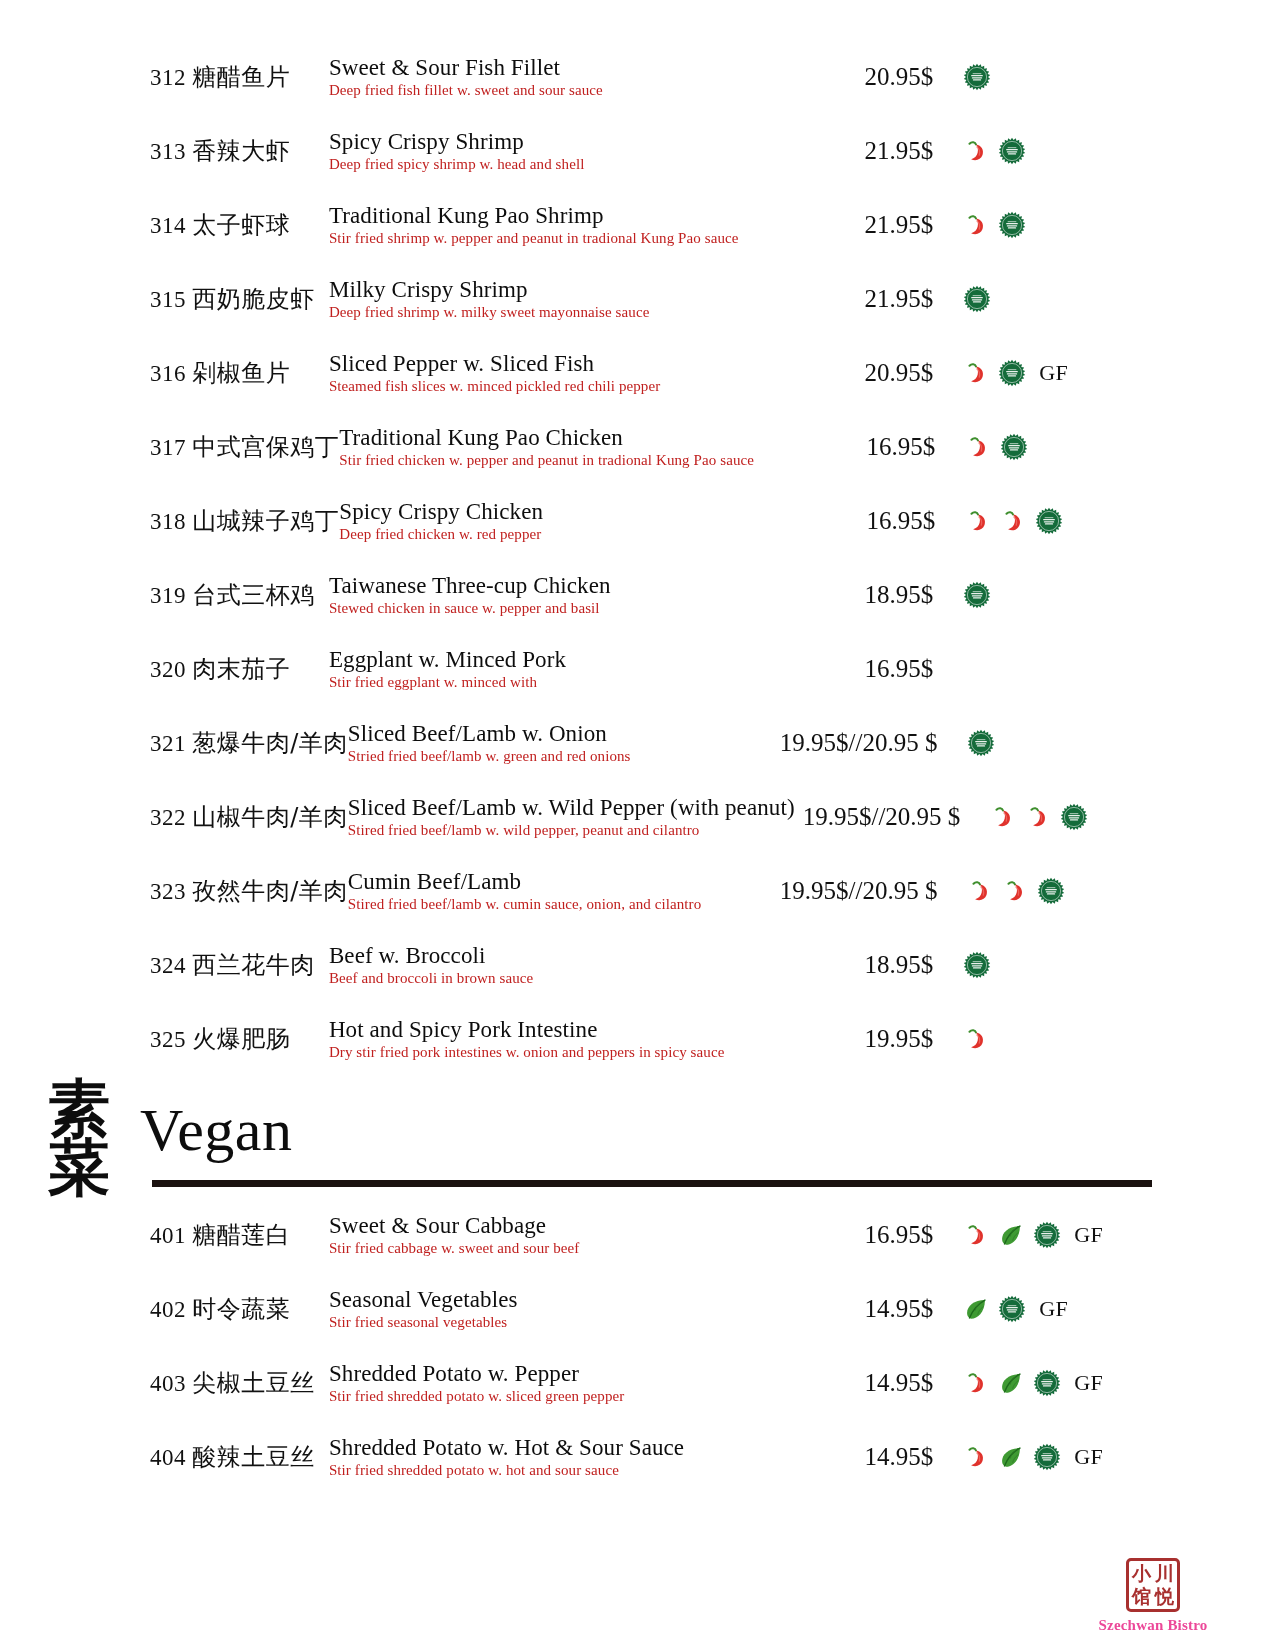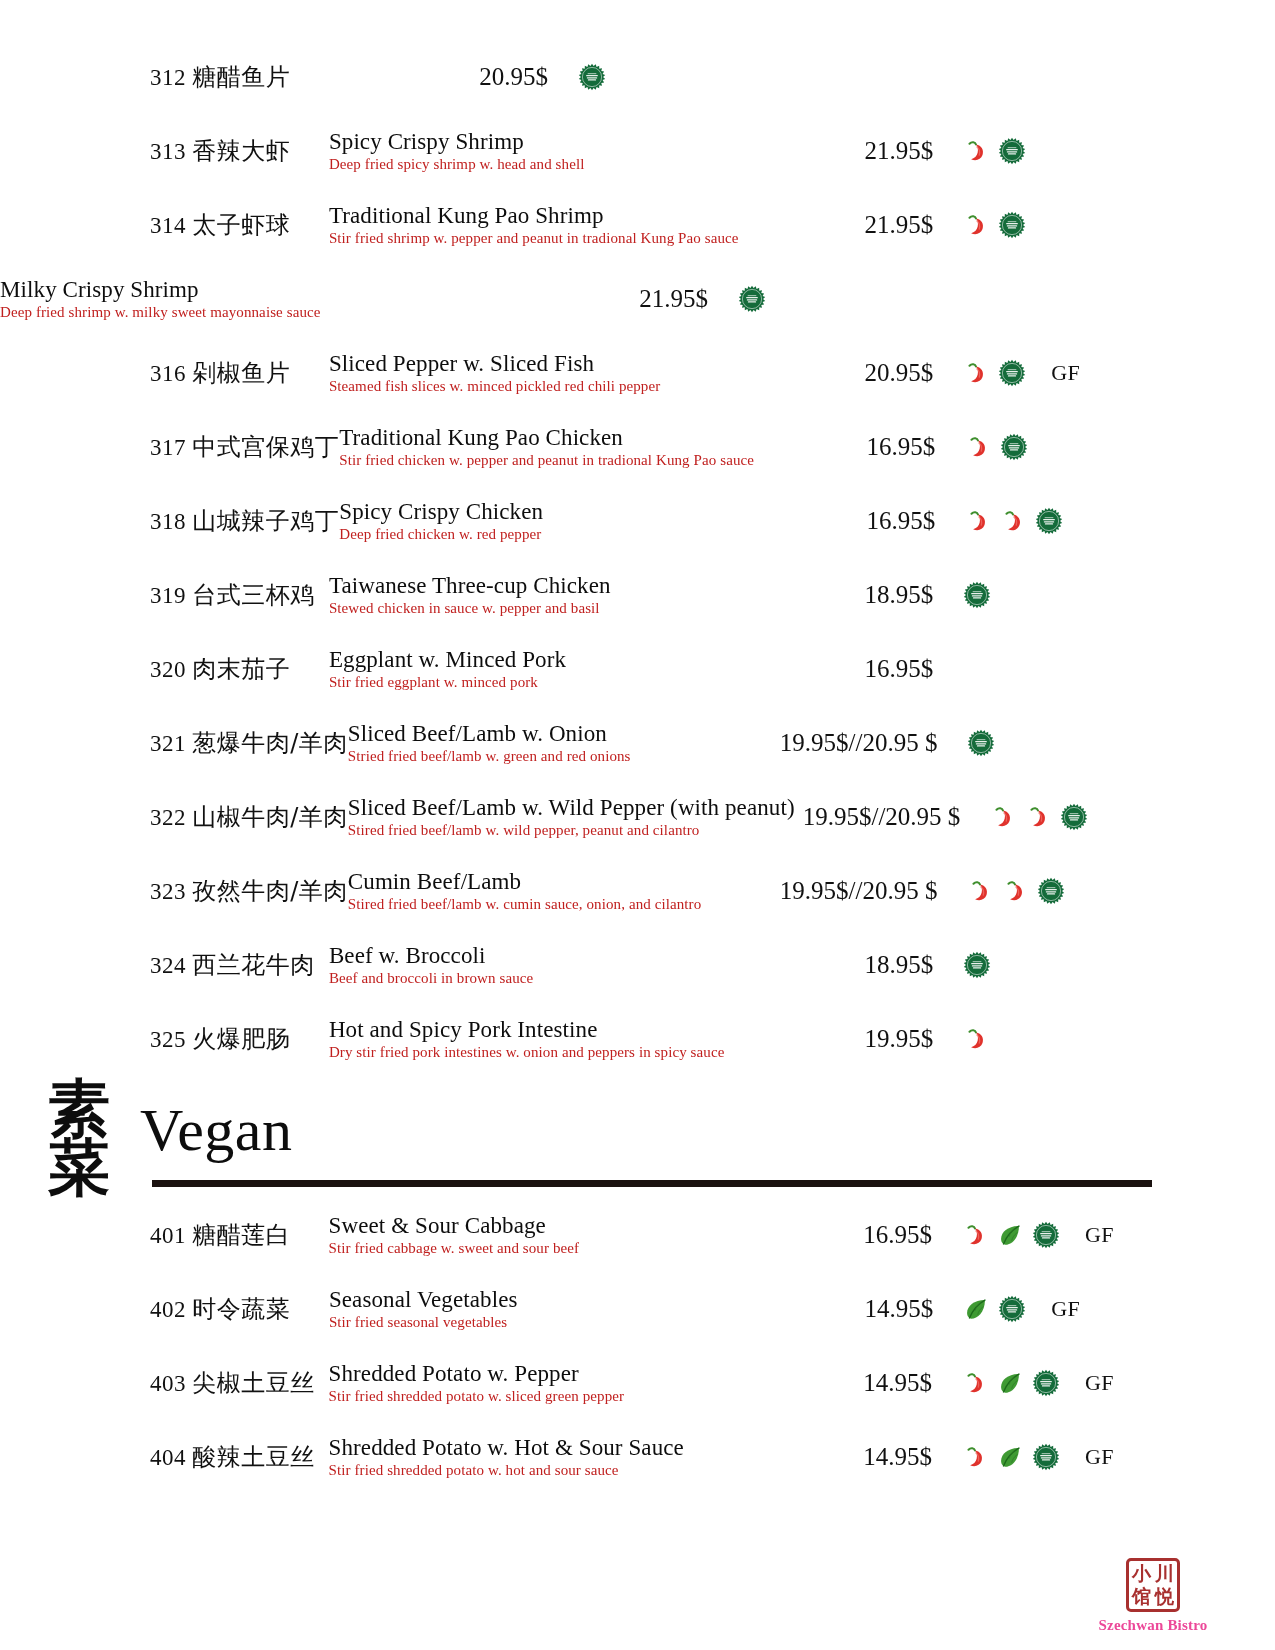--- a/index.html
+++ b/index.html
@@ -76,21 +76,21 @@
 
   .chili-icon { width: 26px; height: 26px; }
   .leaf-icon  { width: 26px; height: 26px; }
   .seal-icon  { width: 28px; height: 28px; }
 
   .gf-label {
     font-size: 22px;
     color: #111111;
     font-family: "Liberation Serif", serif;
     letter-spacing: 0.5px;
-    margin-left: 16px;
+    margin-left: 4px;
   }
 
   
   .section {
     position: relative;
     margin-top: 12px;
     height: 110px;
   }
   .section-cn {
     position: absolute;
@@ -156,20 +156,24 @@
     letter-spacing: 0.2px;
   }
 </style>
 </head>
 <body>
 
 <div class="page">
   <div id="content">
       <div class="menu-row">
         <div class="col-code"><span class="num">312</span> <span class="cn">糖醋鱼片</span></div>
+        <div class="col-name">
+          <div class="name-en">Sweet &amp; Sour Fish Fillet</div>
+          <div class="name-desc">Deep fried fish fillet w. sweet and sour sauce</div>
+        </div>
         <div class="col-price">20.95$</div>
         <div class="col-icons">
           <svg class="icon seal-icon" viewBox="0 0 32 32">
             <polygon points="16.00,0.80 17.79,3.53 20.28,1.42 21.23,4.54 24.22,3.21 24.25,6.48 27.49,6.05 26.60,9.19 29.83,9.69 28.09,12.45 31.05,13.84 28.60,16.00 31.05,18.16 28.09,19.55 29.83,22.31 26.60,22.81 27.49,25.95 24.25,25.52 24.22,28.79 21.23,27.46 20.28,30.58 17.79,28.47 16.00,31.20 14.21,28.47 11.72,30.58 10.77,27.46 7.78,28.79 7.75,25.52 4.51,25.95 5.40,22.81 2.17,22.31 3.91,19.55 0.95,18.16 3.40,16.00 0.95,13.84 3.91,12.45 2.17,9.69 5.40,9.19 4.51,6.05 7.75,6.48 7.78,3.21 10.77,4.54 11.72,1.42 14.21,3.53" fill="#146b3a"></polygon>
             <circle cx="16" cy="16" r="11" fill="none" stroke="#ffffff" stroke-width="0.8" opacity="0.75"></circle>
             <path d="M10 14.5 h12 M10.8 17 h10.4 M12 19.3 h8" stroke="#ffffff" stroke-width="1.5" stroke-linecap="round" opacity="0.9"></path>
             <path d="M11.5 12.2 h9" stroke="#ffffff" stroke-width="1.1" stroke-linecap="round" opacity="0.7"></path>
           </svg>
         </div>
       </div>
@@ -209,20 +213,21 @@
           </svg>
           <svg class="icon seal-icon" viewBox="0 0 32 32">
             <polygon points="16.00,0.80 17.79,3.53 20.28,1.42 21.23,4.54 24.22,3.21 24.25,6.48 27.49,6.05 26.60,9.19 29.83,9.69 28.09,12.45 31.05,13.84 28.60,16.00 31.05,18.16 28.09,19.55 29.83,22.31 26.60,22.81 27.49,25.95 24.25,25.52 24.22,28.79 21.23,27.46 20.28,30.58 17.79,28.47 16.00,31.20 14.21,28.47 11.72,30.58 10.77,27.46 7.78,28.79 7.75,25.52 4.51,25.95 5.40,22.81 2.17,22.31 3.91,19.55 0.95,18.16 3.40,16.00 0.95,13.84 3.91,12.45 2.17,9.69 5.40,9.19 4.51,6.05 7.75,6.48 7.78,3.21 10.77,4.54 11.72,1.42 14.21,3.53" fill="#146b3a"></polygon>
             <circle cx="16" cy="16" r="11" fill="none" stroke="#ffffff" stroke-width="0.8" opacity="0.75"></circle>
             <path d="M10 14.5 h12 M10.8 17 h10.4 M12 19.3 h8" stroke="#ffffff" stroke-width="1.5" stroke-linecap="round" opacity="0.9"></path>
             <path d="M11.5 12.2 h9" stroke="#ffffff" stroke-width="1.1" stroke-linecap="round" opacity="0.7"></path>
           </svg>
         </div>
       </div>
       <div class="menu-row">
+        <div class="col-code"><span class="num">315</span> <span class="cn">西奶脆皮虾</span></div>
         <div class="col-name">
           <div class="name-en">Milky Crispy Shrimp</div>
           <div class="name-desc">Deep fried shrimp w. milky sweet mayonnaise sauce</div>
         </div>
         <div class="col-price">21.95$</div>
         <div class="col-icons">
           <svg class="icon seal-icon" viewBox="0 0 32 32">
             <polygon points="16.00,0.80 17.79,3.53 20.28,1.42 21.23,4.54 24.22,3.21 24.25,6.48 27.49,6.05 26.60,9.19 29.83,9.69 28.09,12.45 31.05,13.84 28.60,16.00 31.05,18.16 28.09,19.55 29.83,22.31 26.60,22.81 27.49,25.95 24.25,25.52 24.22,28.79 21.23,27.46 20.28,30.58 17.79,28.47 16.00,31.20 14.21,28.47 11.72,30.58 10.77,27.46 7.78,28.79 7.75,25.52 4.51,25.95 5.40,22.81 2.17,22.31 3.91,19.55 0.95,18.16 3.40,16.00 0.95,13.84 3.91,12.45 2.17,9.69 5.40,9.19 4.51,6.05 7.75,6.48 7.78,3.21 10.77,4.54 11.72,1.42 14.21,3.53" fill="#146b3a"></polygon>
             <circle cx="16" cy="16" r="11" fill="none" stroke="#ffffff" stroke-width="0.8" opacity="0.75"></circle>
             <path d="M10 14.5 h12 M10.8 17 h10.4 M12 19.3 h8" stroke="#ffffff" stroke-width="1.5" stroke-linecap="round" opacity="0.9"></path>
@@ -312,21 +317,21 @@
             <circle cx="16" cy="16" r="11" fill="none" stroke="#ffffff" stroke-width="0.8" opacity="0.75"></circle>
             <path d="M10 14.5 h12 M10.8 17 h10.4 M12 19.3 h8" stroke="#ffffff" stroke-width="1.5" stroke-linecap="round" opacity="0.9"></path>
             <path d="M11.5 12.2 h9" stroke="#ffffff" stroke-width="1.1" stroke-linecap="round" opacity="0.7"></path>
           </svg>
         </div>
       </div>
       <div class="menu-row">
         <div class="col-code"><span class="num">320</span> <span class="cn">肉末茄子</span></div>
         <div class="col-name">
           <div class="name-en">Eggplant w. Minced Pork</div>
-          <div class="name-desc">Stir fried eggplant w. minced pork</div>
+          <div class="name-desc">Stir fried eggplant w. minced with</div>
         </div>
         <div class="col-price">16.95$</div>
         <div class="col-icons"></div>
       </div>
       <div class="menu-row">
         <div class="col-code"><span class="num">321</span> <span class="cn">葱爆牛肉/羊肉</span></div>
         <div class="col-name">
           <div class="name-en">Sliced Beef/Lamb w. Onion</div>
           <div class="name-desc">Stried fried beef/lamb w. green and red onions</div>
         </div>

